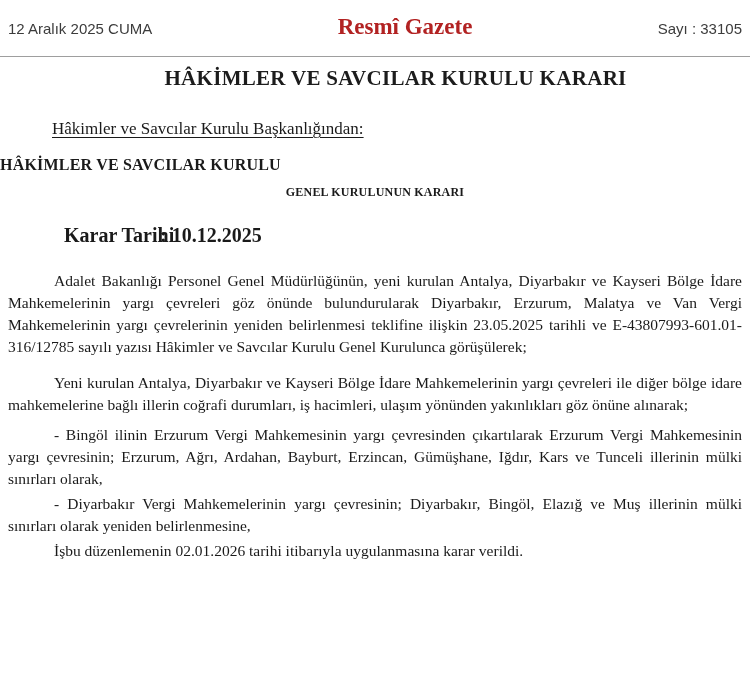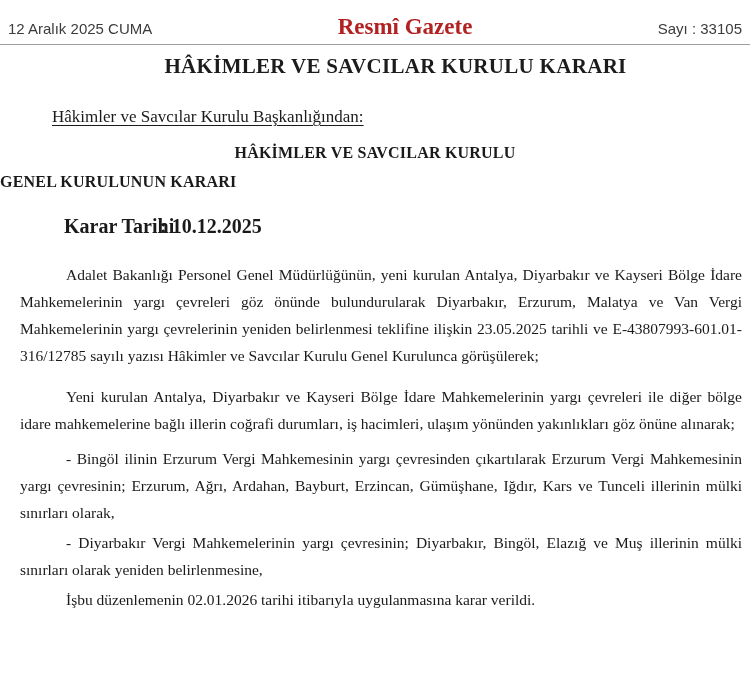--- a/index.html
+++ b/index.html
@@ -12,21 +12,21 @@
     height: 699px;
     overflow: hidden;
     font-family: "Liberation Serif", serif;
     color: #1a1a1a;
   }
   
   .masthead {
     display: flex;
     align-items: baseline;
     justify-content: space-between;
-    padding: 14px 8px 4px 8px;
+    padding: 14px 8px 16px 8px;
     border-bottom: 1px solid #9e9e9e;
     gap: 38px;
   }
   .masthead .date,
   .masthead .issue {
     font-family: "Liberation Sans", sans-serif;
     font-size: 15px;
     color: #3c3c3c;
     white-space: nowrap;
   }
@@ -50,48 +50,49 @@
   
   .authority-heading {
     margin: 28px 0 0 52px;
     font-size: 17px;
     text-decoration: underline;
     text-underline-offset: 3px;
   }
   
   .decision-title-1 {
     margin-top: 17px;
-    text-align: center;
+    text-align: left;
     font-weight: bold;
     font-size: 16px;
     letter-spacing: 0.2px;
   }
   .decision-title-2 {
     margin-top: 11px;
+    text-align: center;
     font-weight: bold;
-    font-size: 16px;
+    font-size: 12px;
     letter-spacing: 0.2px;
   }
   
   .meta {
     margin: 23px 0 0 64px;
     font-weight: bold;
     font-size: 20px;
     line-height: 24px;
   }
   .meta .meta-row { white-space: nowrap; }
   .meta .meta-label {
     display: inline-block;
     width: 96px;
   }
   
   .body-text {
-    margin: 23px 8px 0 20px;
+    margin: 23px 8px 0 8px;
     font-size: 15.5px;
-    line-height: 27px;
+    line-height: 22px;
     text-align: justify;
   }
   .body-text p {
     margin: 0;
     text-indent: 46px;
   }
   .body-text p.gap-lg { margin-bottom: 14px; }
   .body-text p.gap-md { margin-bottom: 8px; }
   .body-text p.gap-sm { margin-bottom: 3px; }
 </style>

